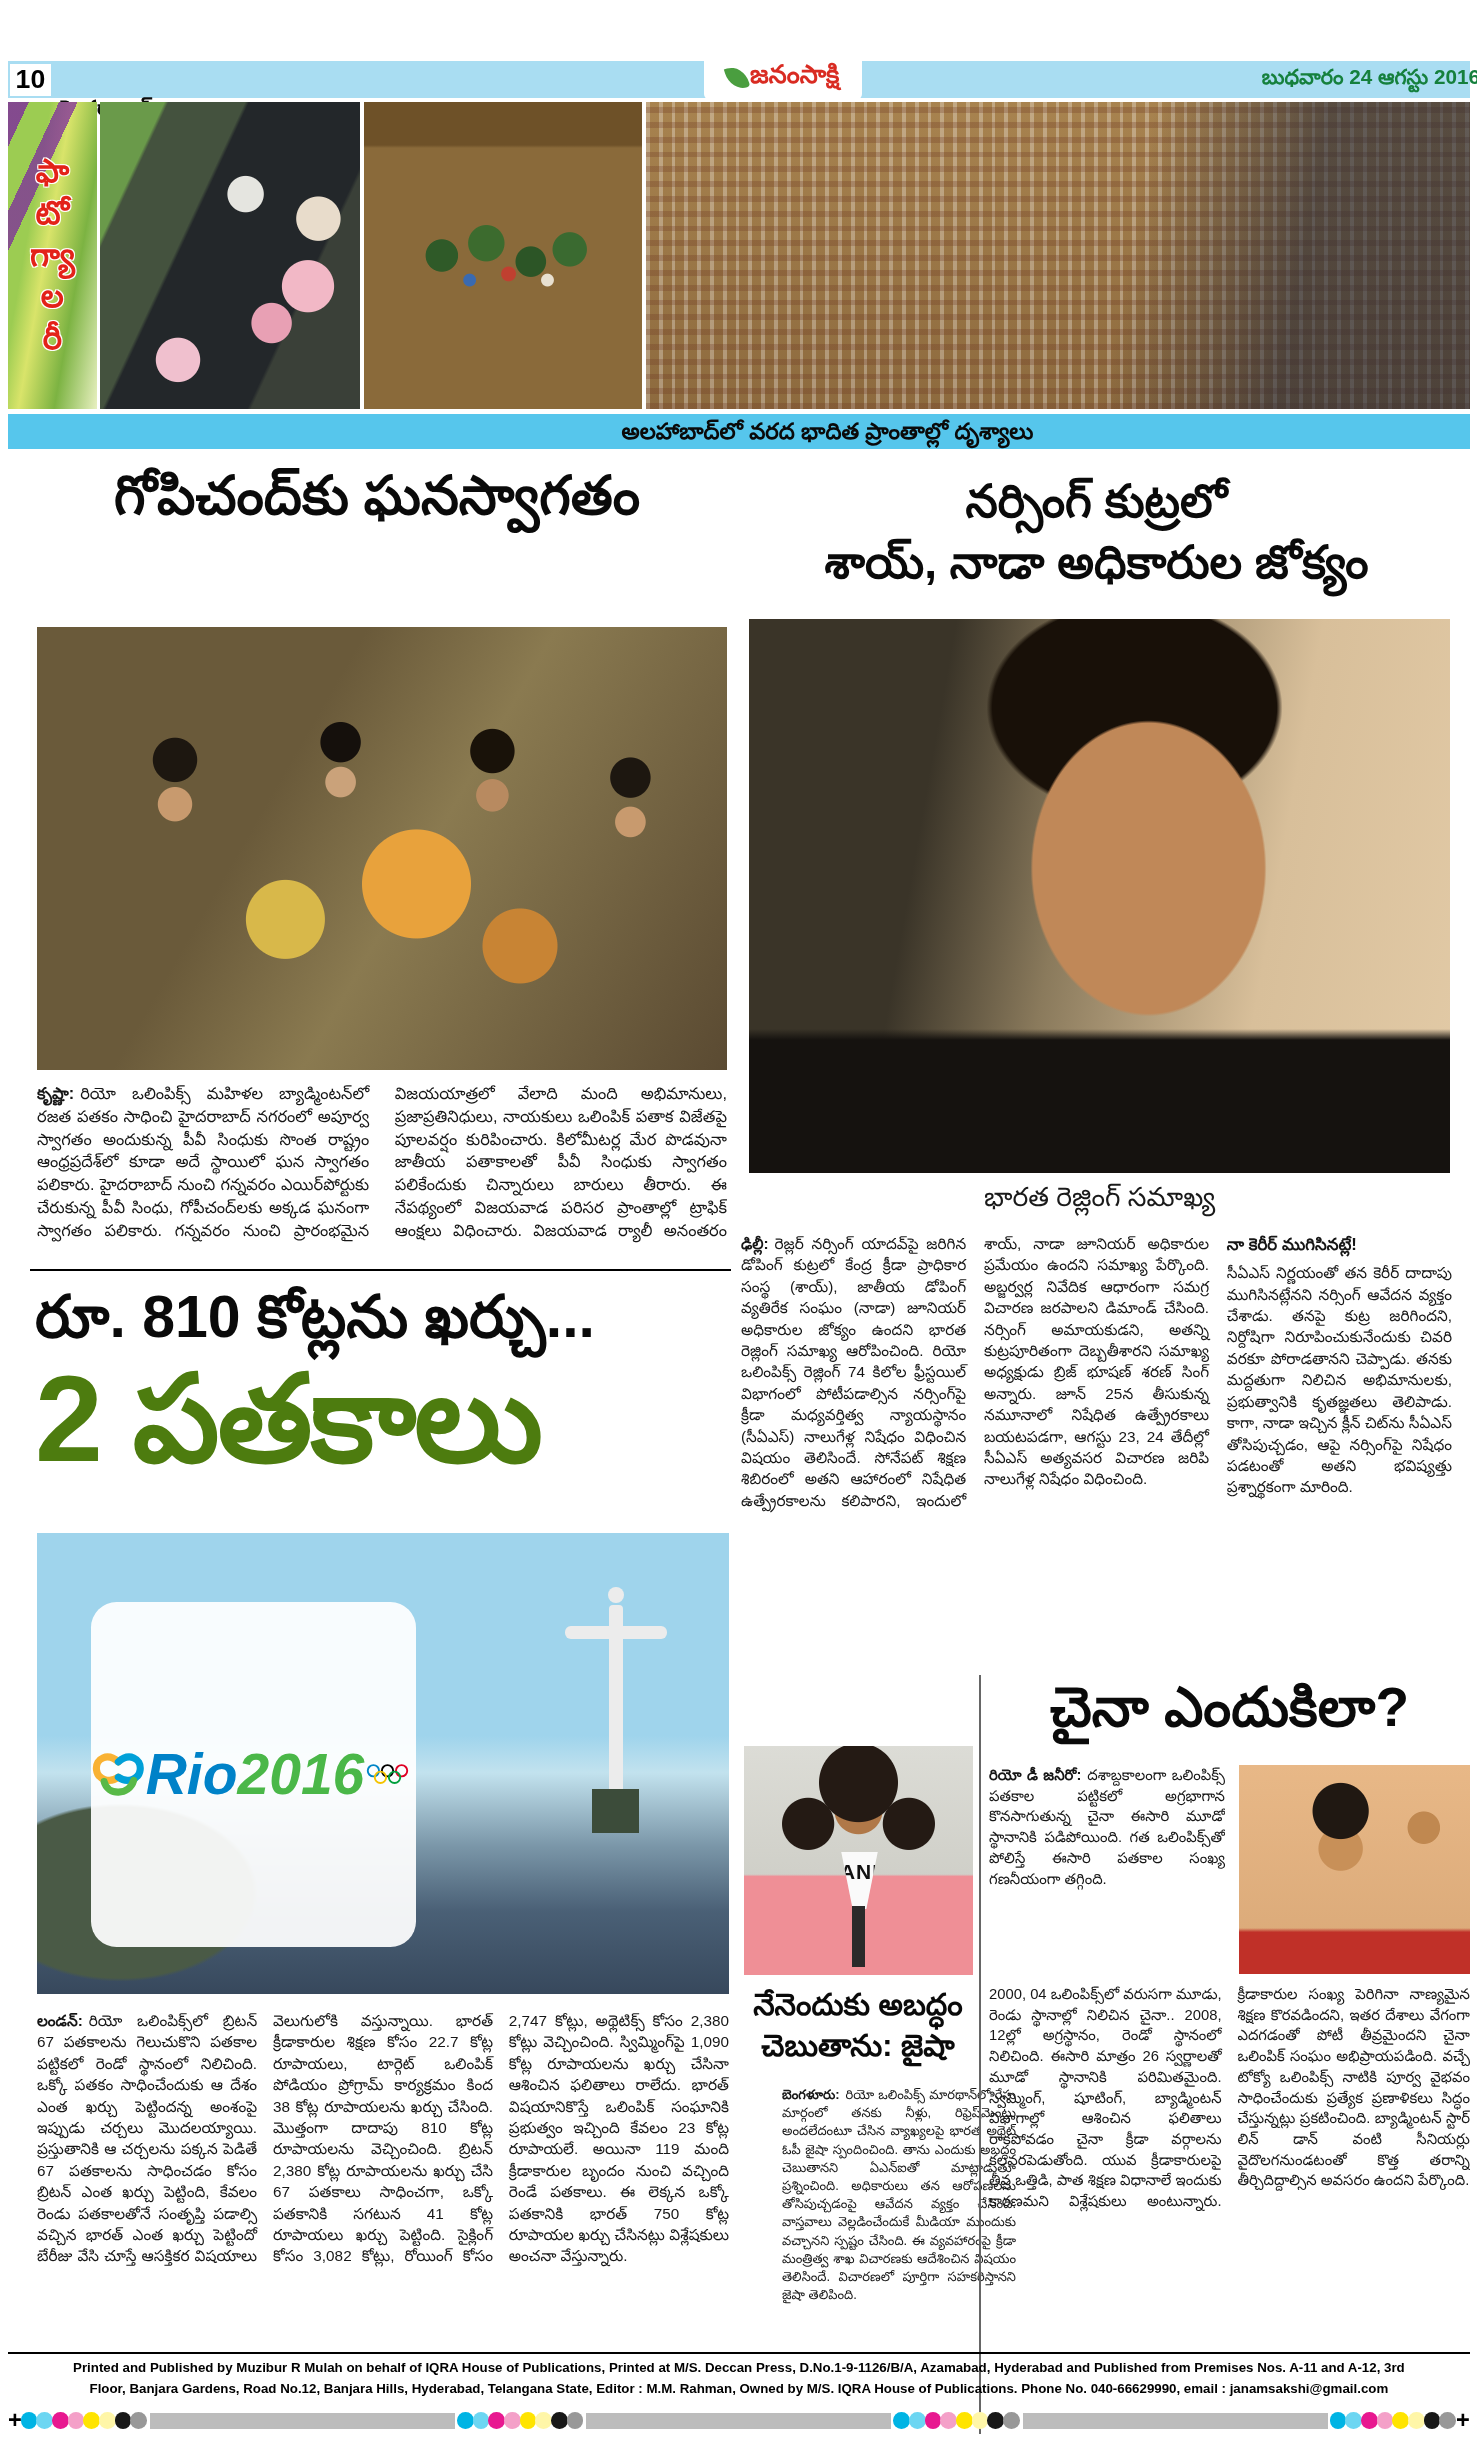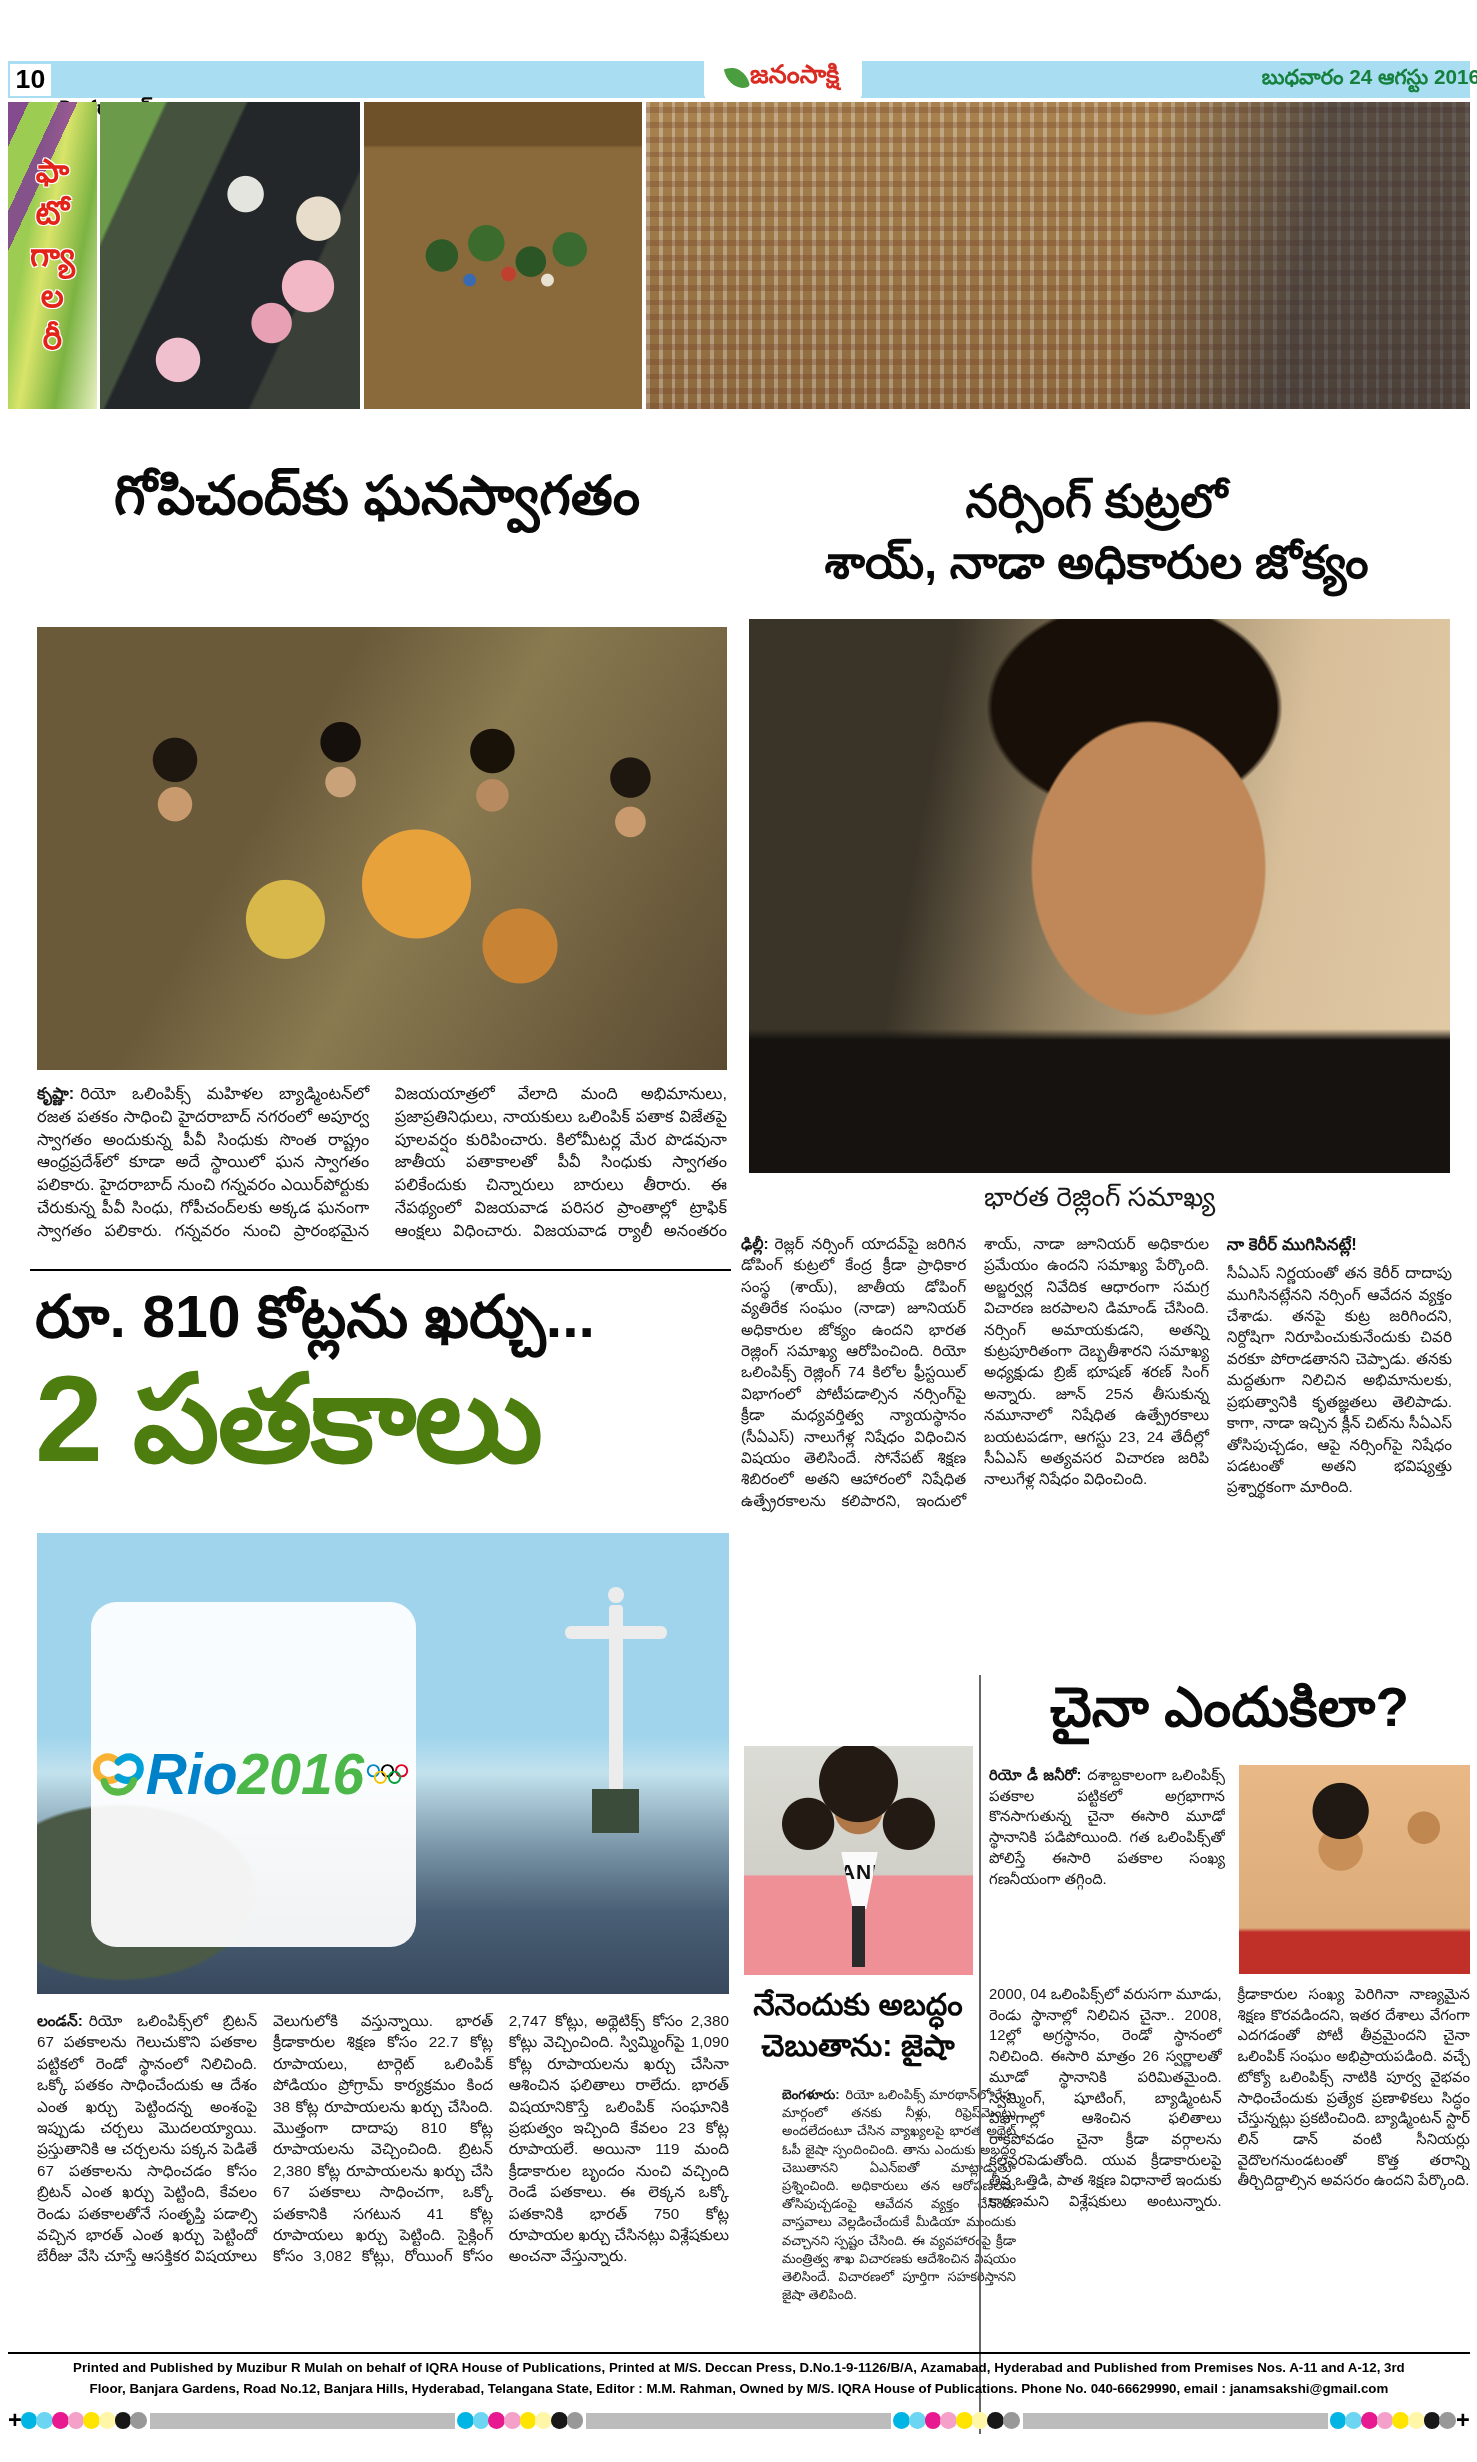--- a/index.html
+++ b/index.html
@@ -169,20 +169,21 @@
   <div class="abs gal">
     <span>ఫా</span>
     <span>టో</span>
     <span>గ్యా</span>
     <span>ల</span>
     <span>రీ</span>
   </div>
   <div class="abs ph ph1"></div>
   <div class="abs ph ph2"></div>
   <div class="abs ph ph3"></div>
+  <div class="abs galcap">అలహాబాద్‌లో వరద భాదిత ప్రాంతాల్లో దృశ్యాలు</div>
 
   <div class="abs h-sindhu">
     <div>గోపిచంద్‌కు ఘనస్వాగతం</div>
   </div>
   <div class="abs ph ph-sindhu"></div>
   <div class="abs body b-sindhu">
     <p><strong>కృష్ణా:</strong><span>రియో ఒలింపిక్స్ మహిళల బ్యాడ్మింటన్‌లో రజత పతకం సాధించి హైదరాబాద్ నగరంలో అపూర్వ స్వాగతం అందుకున్న పీవీ సింధుకు సొంత రాష్ట్రం ఆంధ్రప్రదేశ్‌లో కూడా అదే స్థాయిలో ఘన స్వాగతం పలికారు. హైదరాబాద్ నుంచి గన్నవరం ఎయిర్‌పోర్టుకు చేరుకున్న పీవీ సింధు, గోపీచంద్‌లకు అక్కడ ఘనంగా స్వాగతం పలికారు. గన్నవరం నుంచి ప్రారంభమైన విజయయాత్రలో వేలాది మంది అభిమానులు, ప్రజాప్రతినిధులు, నాయకులు ఒలింపిక్ పతాక విజేతపై పూలవర్షం కురిపించారు. కిలోమీటర్ల మేర పొడవునా జాతీయ పతాకాలతో పీవీ సింధుకు స్వాగతం పలికేందుకు చిన్నారులు బారులు తీరారు. ఈ నేపథ్యంలో విజయవాడ పరిసర ప్రాంతాల్లో ట్రాఫిక్ ఆంక్షలు విధించారు. విజయవాడ ర్యాలీ అనంతరం అంబరాన్ని తాకిన సంబరాల మధ్య ముఖ్యమంత్రి చంద్రబాబు సింధు, గోపీచంద్‌లను ఘనంగా సన్మానించి నజరానాలు ప్రకటించారు. అనంతరం ఈ జోడీ కృష్ణా పుష్కరాల ముగింపు వేడుకల్లో పాల్గొంది.</span></p>
   </div>
 
   <div class="abs h-nars">

